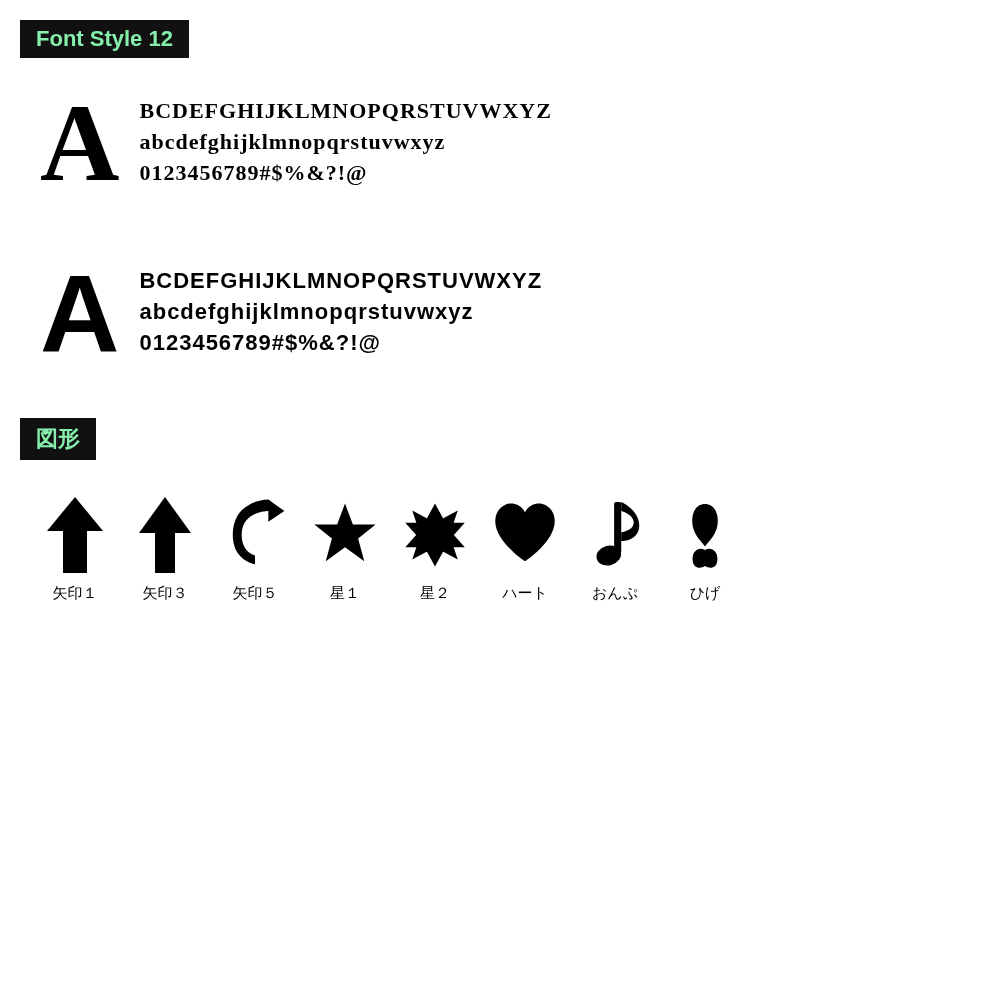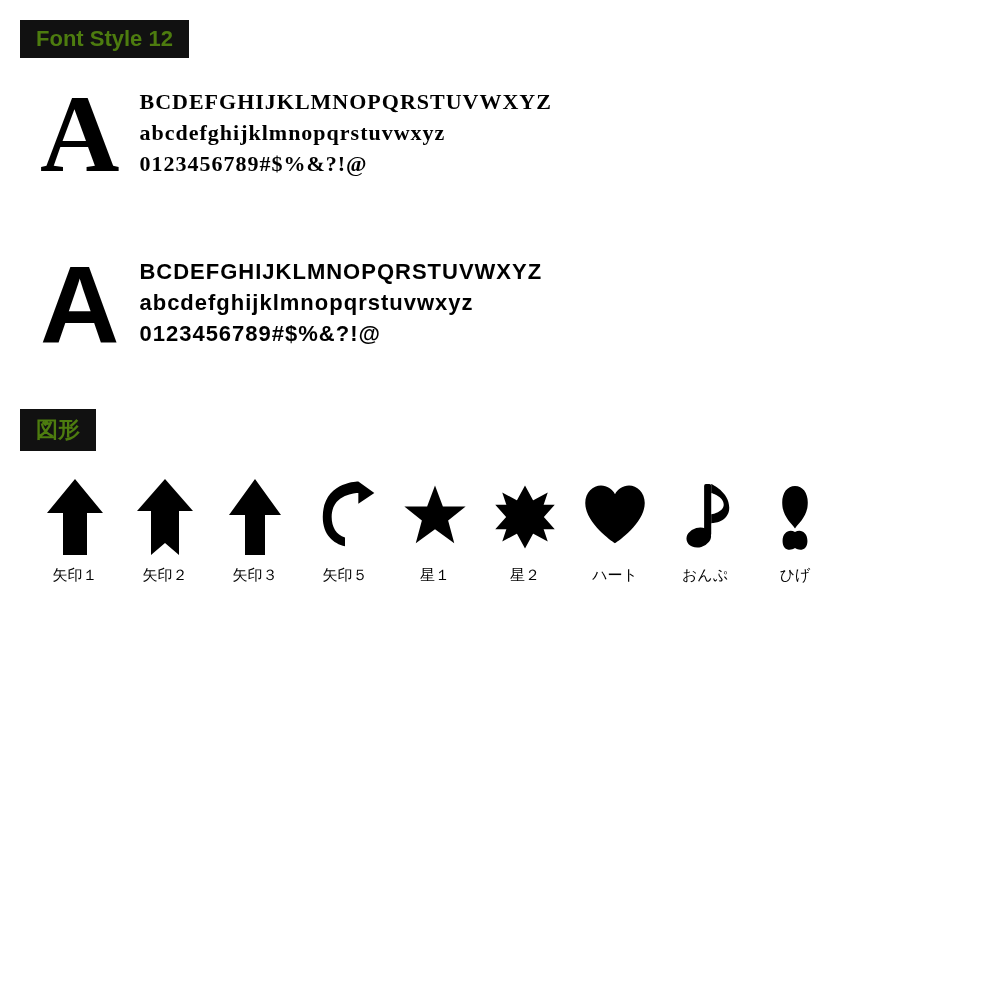--- a/index.html
+++ b/index.html
@@ -11,26 +11,26 @@
       color: #000;
       padding: 20px;
     }
 
     .section {
       margin-bottom: 30px;
     }
 
     .section-header {
       background: #111;
-      color: #4d7c0f;
+      color: #86efac;
       display: inline-block;
       padding: 6px 16px;
       font-size: 22px;
       font-weight: bold;
-      margin-bottom: 11px;
+      margin-bottom: 20px;
       font-family: sans-serif;
     }
 
     .font-demo {
       display: flex;
       align-items: flex-start;
       gap: 20px;
       padding: 10px 20px 20px 20px;
     }
 
@@ -141,28 +141,20 @@
 
     <div class="shape-item">
       <div class="shape-icon">
         <svg viewBox="0 0 60 80" class="shape-svg">
           <polygon points="30,2 58,36 42,36 42,78 18,78 18,36 2,36"></polygon>
         </svg>
       </div>
       <span class="shape-label">矢印１</span>
     </div>
 
-    <div class="shape-item">
-      <div class="shape-icon">
-        <svg viewBox="0 0 60 80" class="shape-svg">
-          <polygon points="30,2 58,34 44,34 44,78 30,66 16,78 16,34 2,34"></polygon>
-        </svg>
-      </div>
-      <span class="shape-label">矢印２</span>
-    </div>
 
     <div class="shape-item">
       <div class="shape-icon">
         <svg viewBox="0 0 60 80" class="shape-svg">
           <polygon points="30,2 56,38 40,38 40,78 20,78 20,38 4,38"></polygon>
         </svg>
       </div>
       <span class="shape-label">矢印３</span>
     </div>
 

